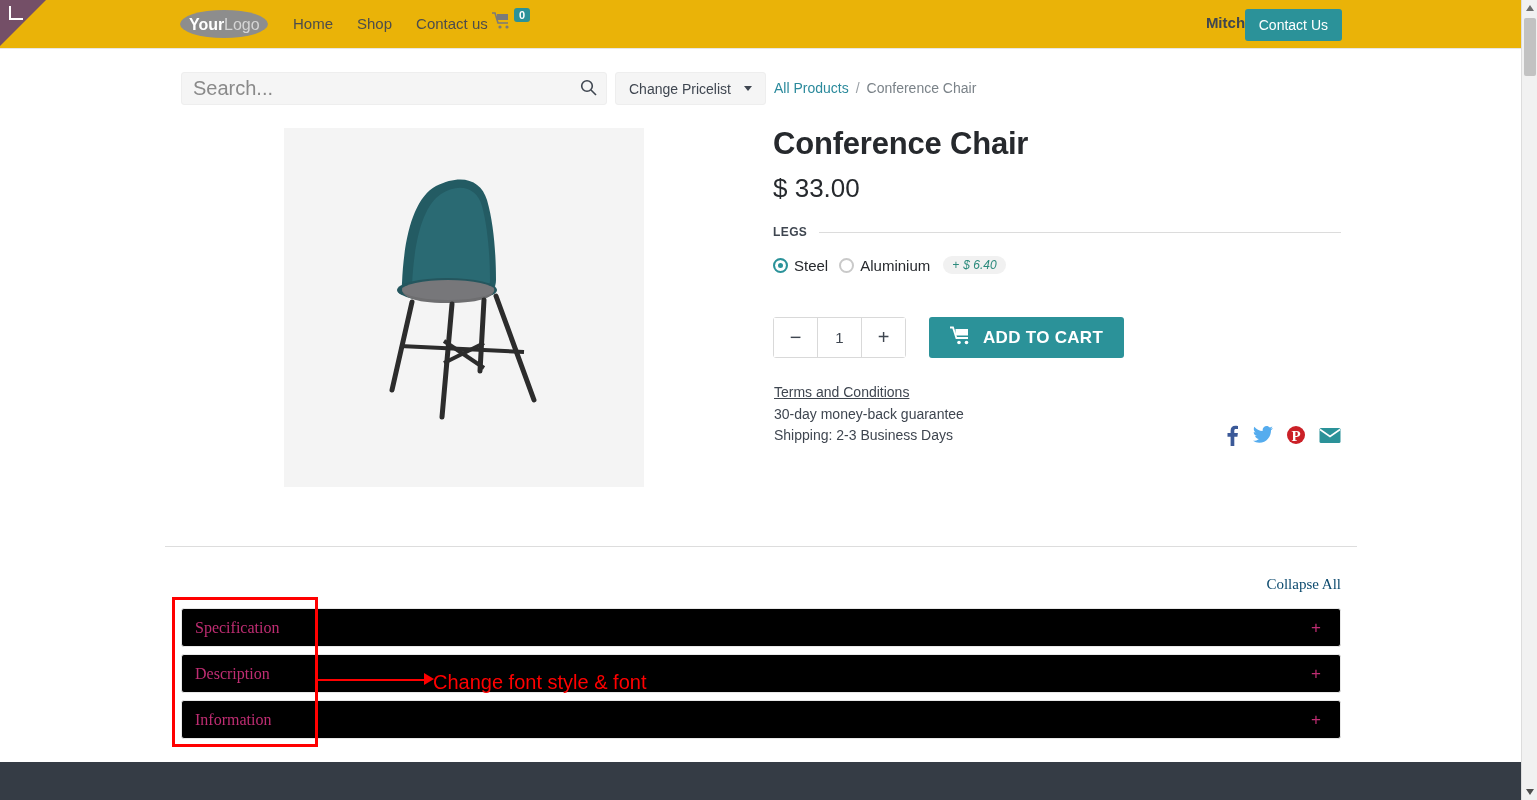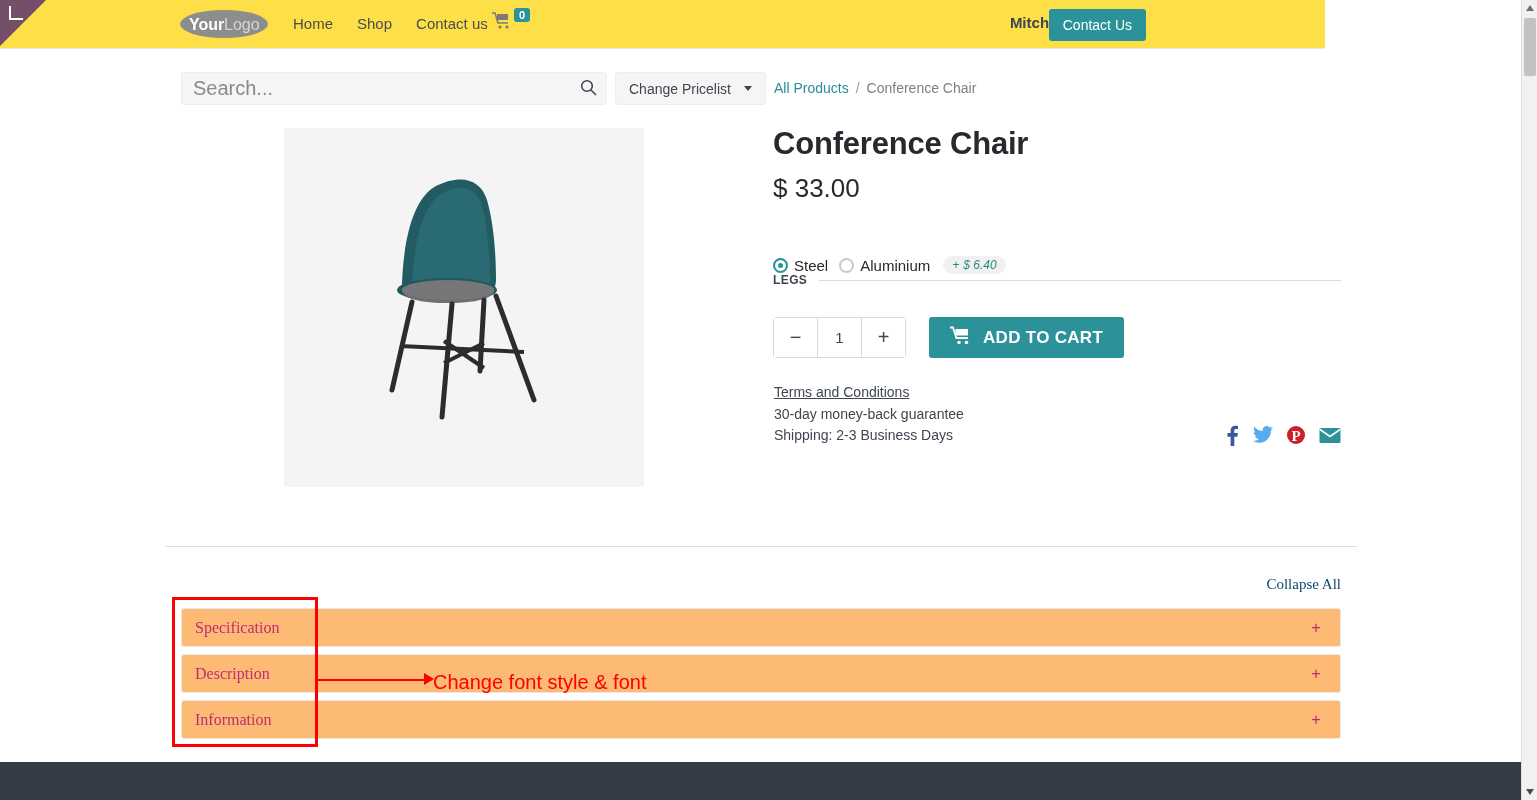--- a/index.html
+++ b/index.html
@@ -29,22 +29,22 @@
     position: absolute; left: 9px; top: 6px;
     width: 14px; height: 14px;
     border-left: 2px solid #ffffff;
     border-bottom: 2px solid #ffffff;
     z-index: 41;
   }
 
   
   .header {
     position: absolute; left: 0; top: 0;
-    width: 1325px; height: 49px;
-    background: #fde047;
+    width: 1521px; height: 49px;
+    background: #eab308;
     border-bottom: 1px solid #e7e7e7;
     z-index: 20;
   }
   .logo {
     position: absolute; left: 179px; top: 8px;
     width: 90px; height: 33px;
   }
   .nav-links {
     position: absolute; left: 293px; top: 15px;
     display: flex; gap: 24px;
@@ -144,21 +144,21 @@
     font-size: 31px; font-weight: bold; color: #26292d;
     letter-spacing: -0.2px;
   }
   .product-price {
     position: absolute; left: 773px; top: 173px;
     font-size: 26px; color: #26292d;
   }
   .legs-row {
     position: absolute; left: 773px; top: 225px;
     width: 568px;
-    display: flex; align-items: center; gap: 12px; margin-top: 48px;
+    display: flex; align-items: center; gap: 12px;
   }
   .legs-label {
     font-size: 12px; font-weight: bold; color: #3f4650;
     letter-spacing: .4px;
   }
   .legs-rule { flex: 1; height: 1px; background: #dcdcdc; }
 
   .variant-row {
     position: absolute; left: 773px; top: 256px;
     display: flex; align-items: center; gap: 11px;
@@ -238,21 +238,21 @@
   
   .collapse-all {
     position: absolute; right: 196px; top: 576px;
     font-family: "Liberation Serif", serif;
     font-size: 15px; color: #0c4a6e; cursor: pointer;
   }
   .accordion { position: absolute; left: 181px; top: 608px; width: 1160px; }
   .acc-item {
     height: 39px; margin-bottom: 7px;
     border: 1px solid #e8e8e8; border-radius: 3px;
-    background: #fdba74;
+    background: #000000;
     display: flex; align-items: center; justify-content: space-between;
     padding: 0 19px 0 13px;
     cursor: pointer;
   }
   .acc-title {
     font-family: "Liberation Serif", serif;
     font-size: 16px; color: #bf2d72;
   }
   .acc-plus { font-size: 17px; color: #bf2d72; line-height: 1; }
 

